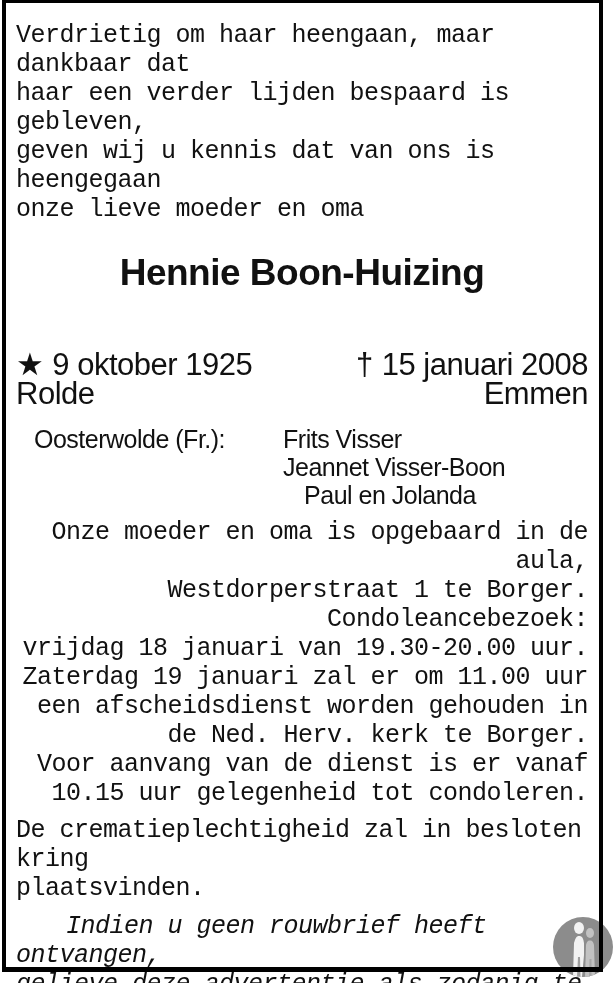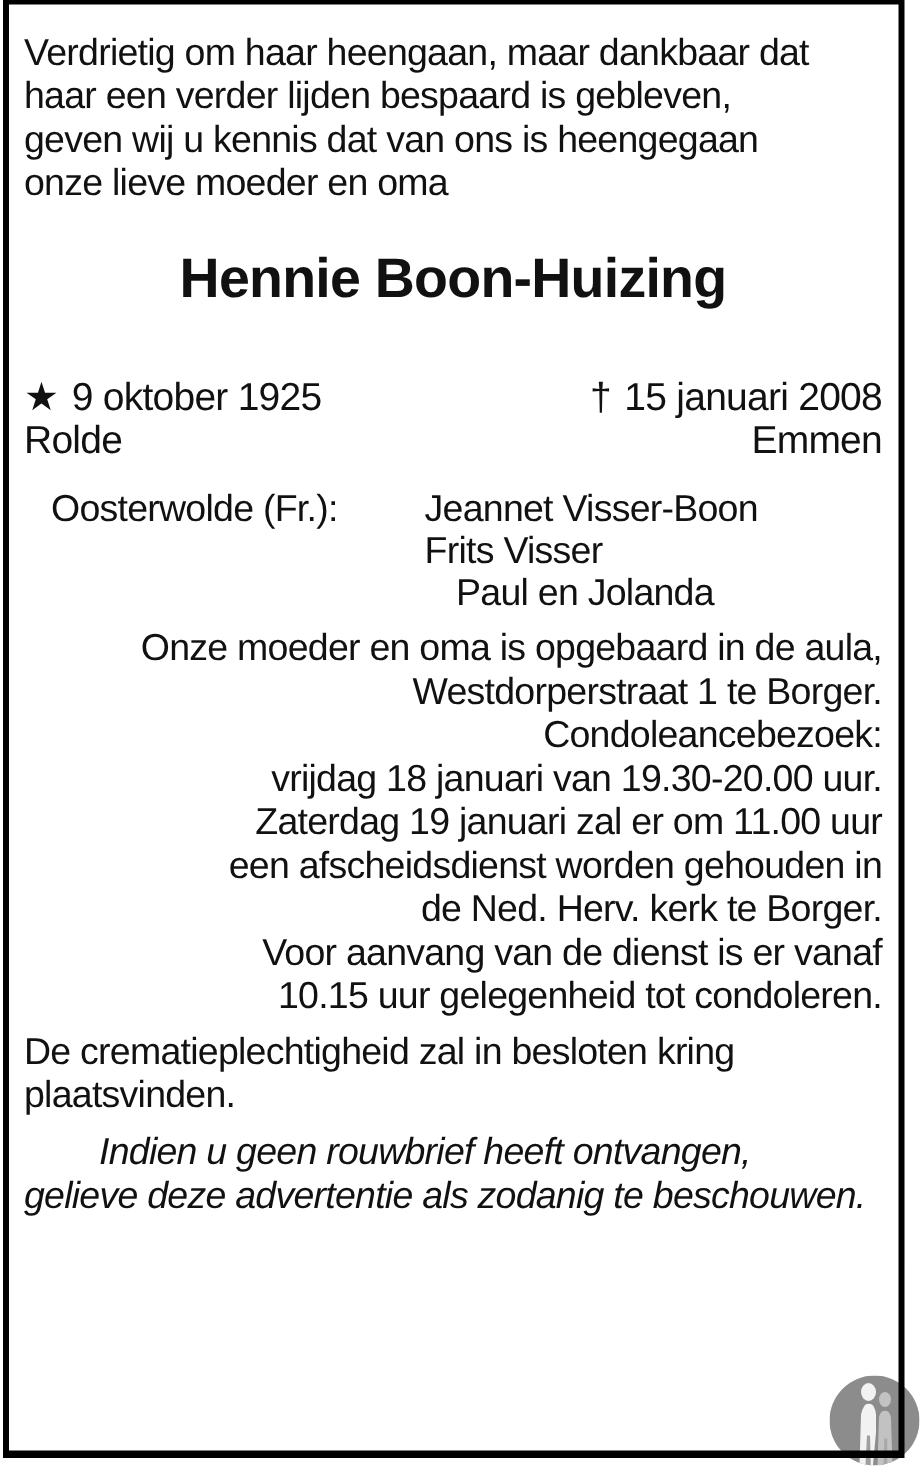--- a/index.html
+++ b/index.html
@@ -35,37 +35,38 @@
     top: 0;
     width: 572px;
     z-index: 2;
   }
   .doc-text {
     font-size: 25px;
     line-height: 29px;
     letter-spacing: -0.5px;
     white-space: pre-line;
     margin: 0;
+    font-family: Liberation Mono, monospace;
   }
   .intro {
     margin-top: 21px;
   }
   .deceased-name {
     margin: 27px 0 0 0;
     font-size: 37px;
     line-height: 44px;
     font-weight: bold;
     text-align: center;
     letter-spacing: -0.5px;
   }
   .dates-row {
-    margin-top: 42px;
+    margin-top: 55px;
     display: flex;
     justify-content: space-between;
-    font-size: 26px;
+    font-size: 31px;
     line-height: 29px;
     letter-spacing: -0.5px;
   }
   .dates-col.right { text-align: right; }
   .date-symbol { display: inline-block; margin-right: 9px; }
   .widow-line { margin-top: 22px; }
   .family-block {
     margin-top: 17px;
     display: flex;
     align-items: flex-start;
@@ -144,22 +145,22 @@
           <span class="date-symbol">†</span><span>15 januari 2008</span>
         </div>
         <div>Emmen</div>
       </div>
     </div>
 
 
     <div class="family-block">
       <div class="family-label">Oosterwolde (Fr.):</div>
       <div class="family-names">
+          <div class="family-name">Frits Visser</div>
           <div class="family-name">Jeannet Visser-Boon</div>
-          <div class="family-name">Frits Visser</div>
           <div class="family-name indent">Paul en Jolanda</div>
         </div>
     </div>
 
     <p class="doc-text details">Onze moeder en oma is opgebaard in de aula,
 Westdorperstraat 1 te Borger.
 Condoleancebezoek:
 vrijdag 18 januari van 19.30-20.00 uur.
 Zaterdag 19 januari zal er om 11.00 uur
 een afscheidsdienst worden gehouden in

